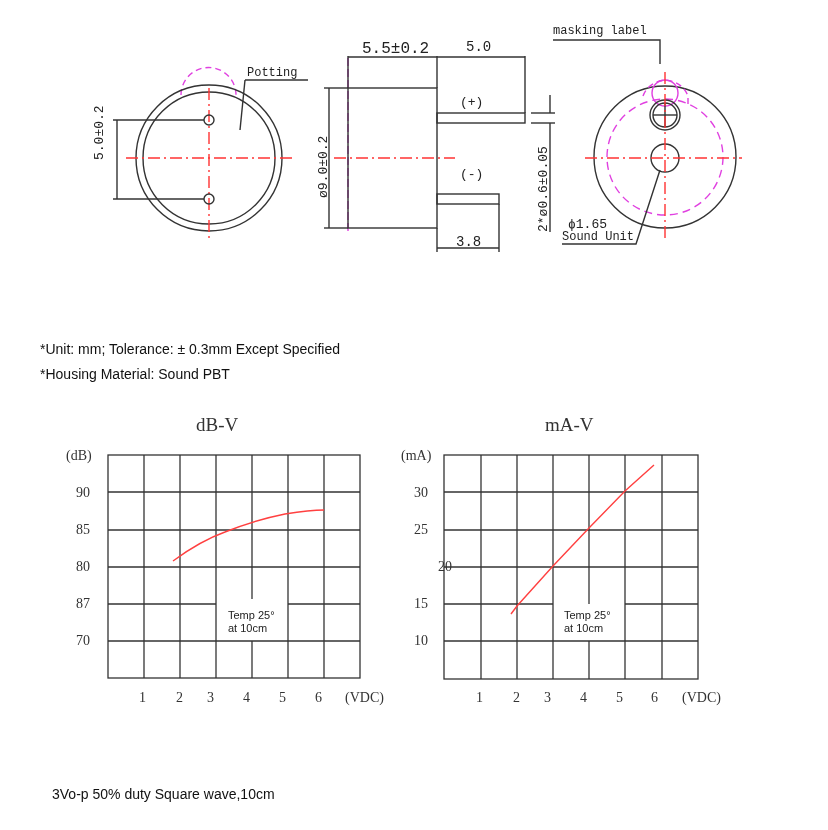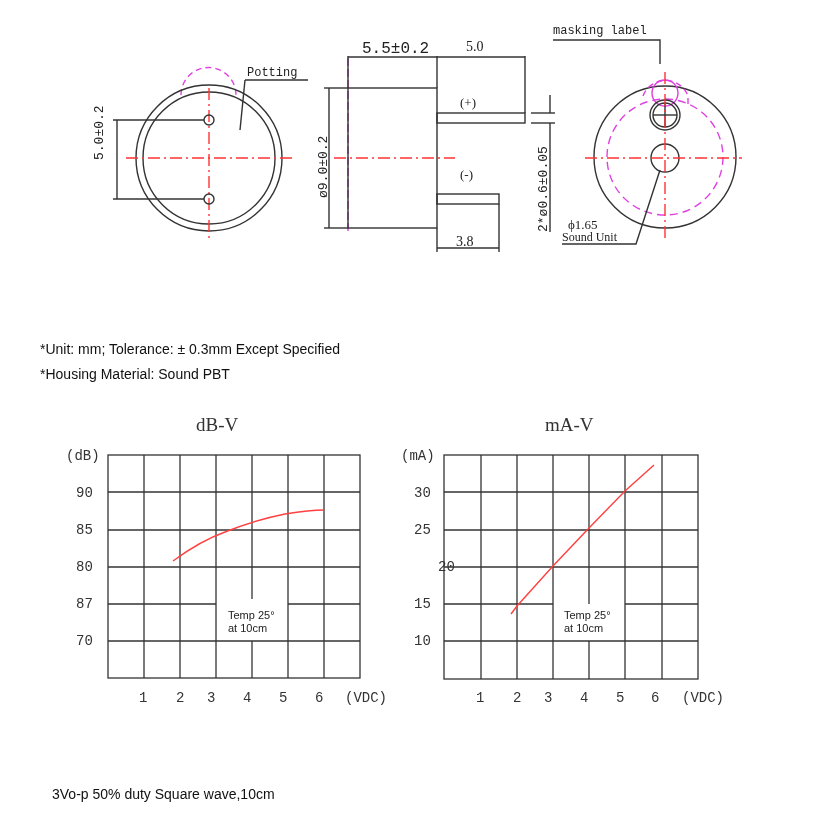--- a/index.html
+++ b/index.html
@@ -1,23 +1,23 @@
 <!DOCTYPE html>
 <html><head>
 <meta charset="utf-8">
 <style>
   html,body{margin:0;padding:0;background:#ffffff;}
   body{width:828px;height:830px;position:relative;overflow:hidden;font-family:"Liberation Sans",sans-serif;color:#222;}
   .abs{position:absolute;}
   svg{position:absolute;left:0;top:0;}
   .mono{font-family:"Liberation Mono","DejaVu Sans Mono",monospace;}
-  .serif{font-family:Liberation Serif, serif;}
+  .serif{font-family:Liberation Mono, monospace;}
   .note{font-size:14px;color:#111;white-space:nowrap;}
   .chart-title{font-family:"Liberation Serif",serif;font-size:19px;color:#333;}
-  .tick{font-family:Liberation Mono, monospace;font-size:14px;color:#333;}
+  .tick{font-family:Liberation Serif, serif;font-size:14px;color:#333;}
   .ann{font-family:"Liberation Sans",sans-serif;font-size:11px;color:#222;line-height:13px;}
 </style>
 </head>
 <body>
 
 <svg width="828" height="300">
 
   <g fill="none" stroke="#333" stroke-width="1.4">
     <path d="M181 95 A27 27 0 0 1 236 95" stroke="#e040e0" stroke-dasharray="6 4"></path>
     <circle cx="209" cy="158" r="73"></circle>

